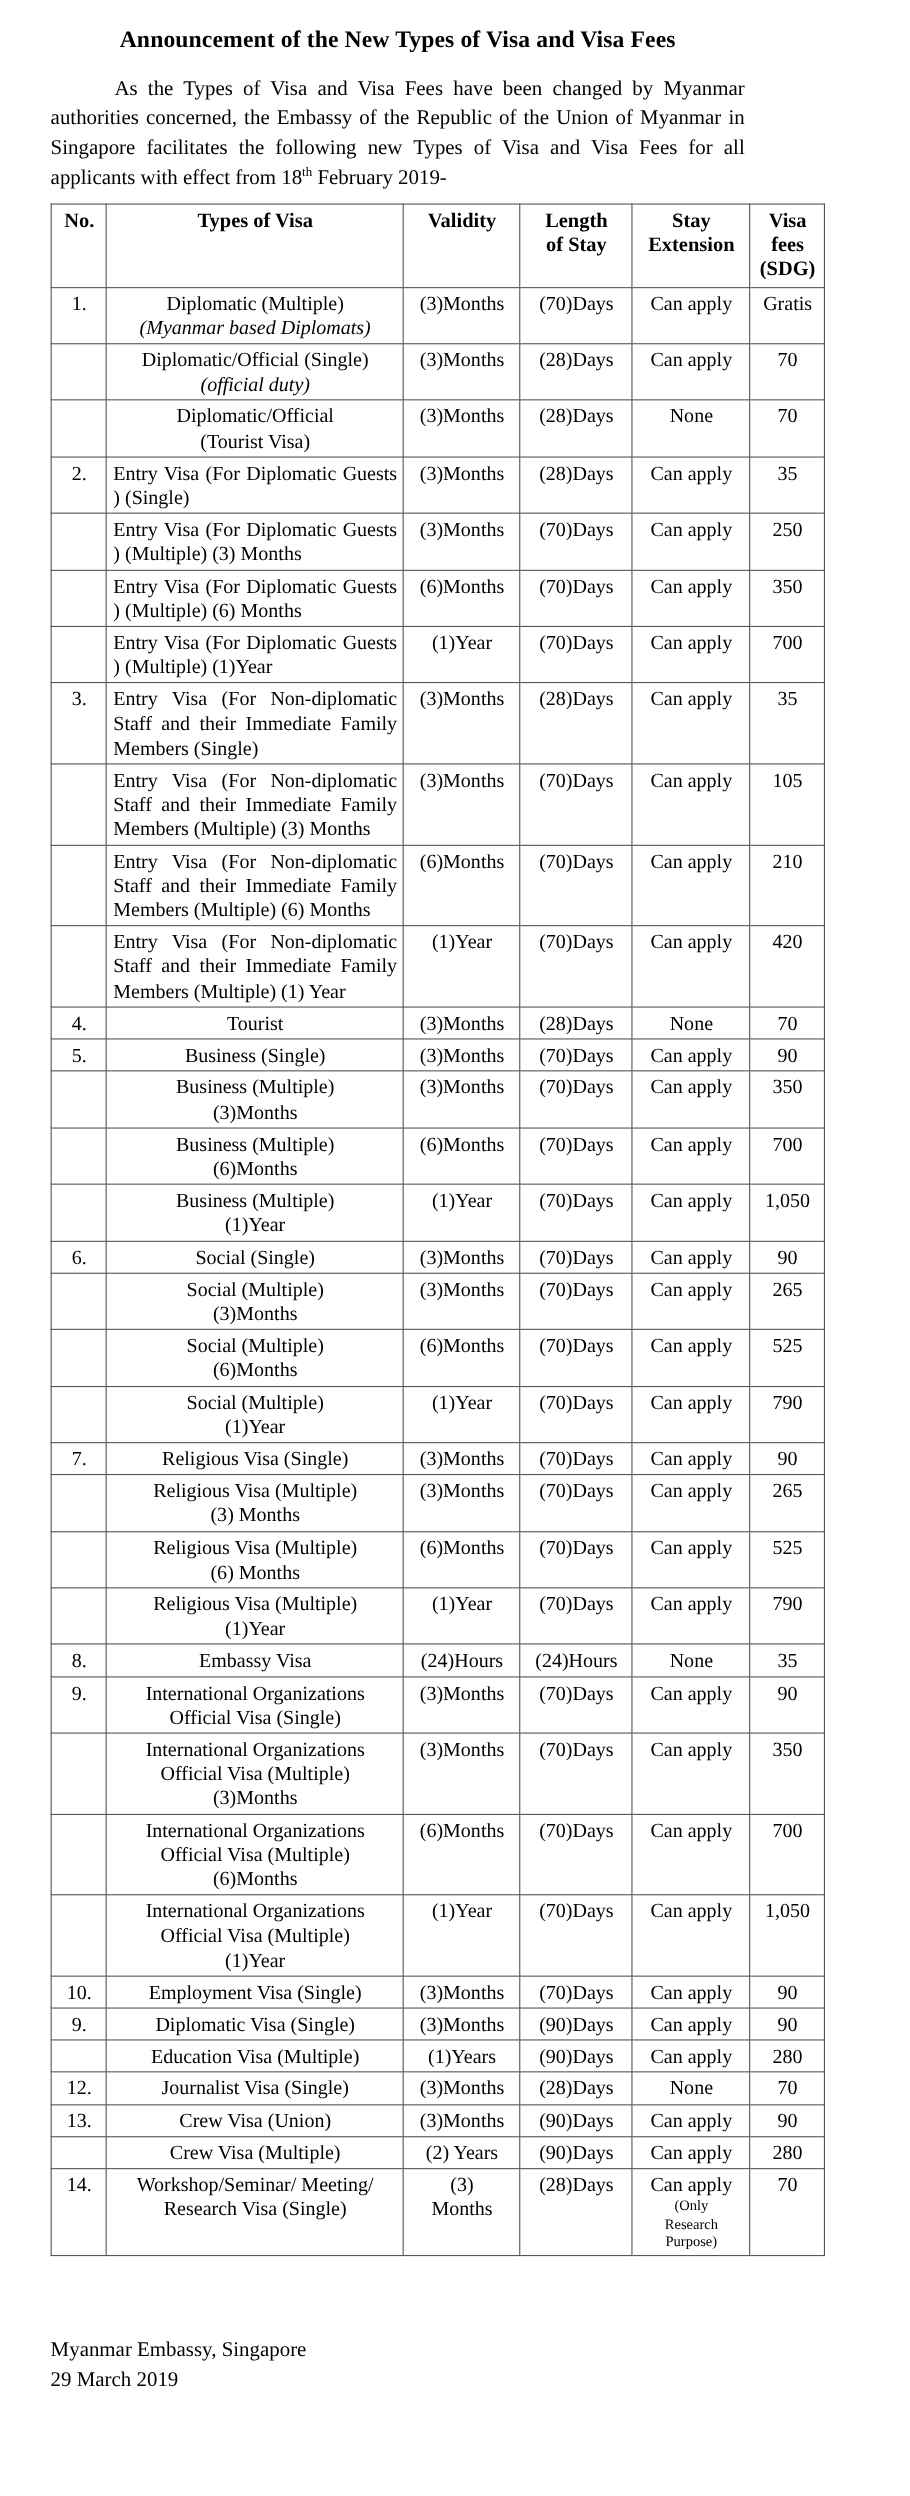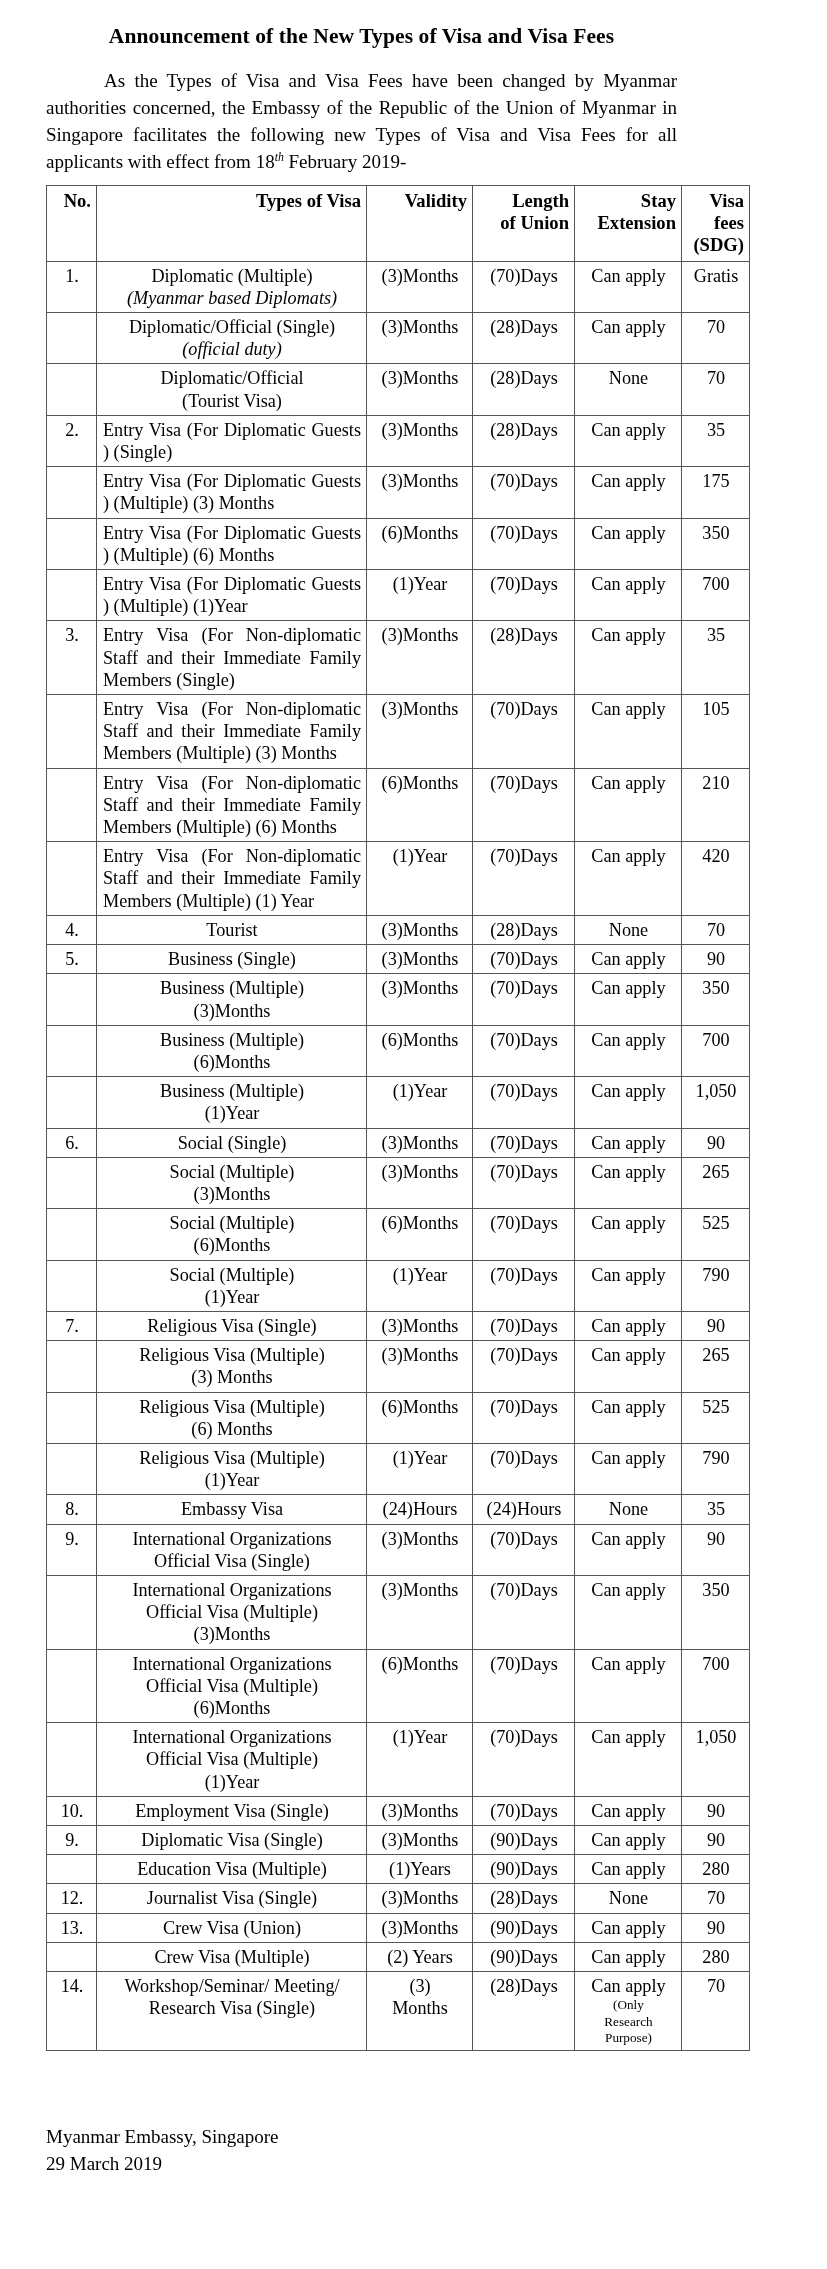--- a/index.html
+++ b/index.html
@@ -34,39 +34,38 @@
     text-justify: inter-word;
     font-size: 19px;
     line-height: 1.42;
     text-indent: 58px;
     margin: 0 0 9px 0;
   }
   .intro sup {
     font-size: 0.62em;
     vertical-align: super;
     line-height: 0;
-    font-style: italic;
   }
 
   table.visa-table {
     border-collapse: collapse;
     width: 100%;
     table-layout: fixed;
     font-size: 18.2px;
     line-height: 1.22;
   }
   table.visa-table td,
   table.visa-table th {
     border: 1px solid #555555;
     padding: 3px 5px 3px 6px;
     vertical-align: top;
     box-sizing: border-box;
   }
   table.visa-table thead th {
-    text-align: right;
+    text-align: center;
     font-weight: bold;
     vertical-align: top;
     padding-top: 4px;
     padding-bottom: 4px;
     height: 74px;
     font-size: 18.6px;
     line-height: 1.2;
   }
   
   col.c-no      { width: 50px; }
@@ -115,21 +114,21 @@
         <col class="c-ext">
         <col class="c-fee">
     </colgroup>
     <thead>
       <tr>
         <th>No.</th>
         <th>Types of Visa</th>
         <th>Validity</th>
         <th>
           <span>Length</span><br>
-          <span>of Union</span>
+          <span>of Stay</span>
         </th>
         <th>
           <span>Stay</span><br>
           <span>Extension</span>
         </th>
         <th>
           <span>Visa</span><br>
           <span>fees</span><br>
           <span>(SDG)</span>
         </th>
@@ -167,21 +166,21 @@
           <td class="len">(28)Days</td>
           <td class="ext">Can apply</td>
           <td class="fee">35</td>
         </tr>
         <tr>
           <td class="no"></td>
           <td class="type">Entry Visa (For Diplomatic Guests ) (Multiple) (3) Months</td>
           <td class="val">(3)Months</td>
           <td class="len">(70)Days</td>
           <td class="ext">Can apply</td>
-          <td class="fee">175</td>
+          <td class="fee">250</td>
         </tr>
         <tr>
           <td class="no"></td>
           <td class="type">Entry Visa (For Diplomatic Guests ) (Multiple) (6) Months</td>
           <td class="val">(6)Months</td>
           <td class="len">(70)Days</td>
           <td class="ext">Can apply</td>
           <td class="fee">350</td>
         </tr>
         <tr>

